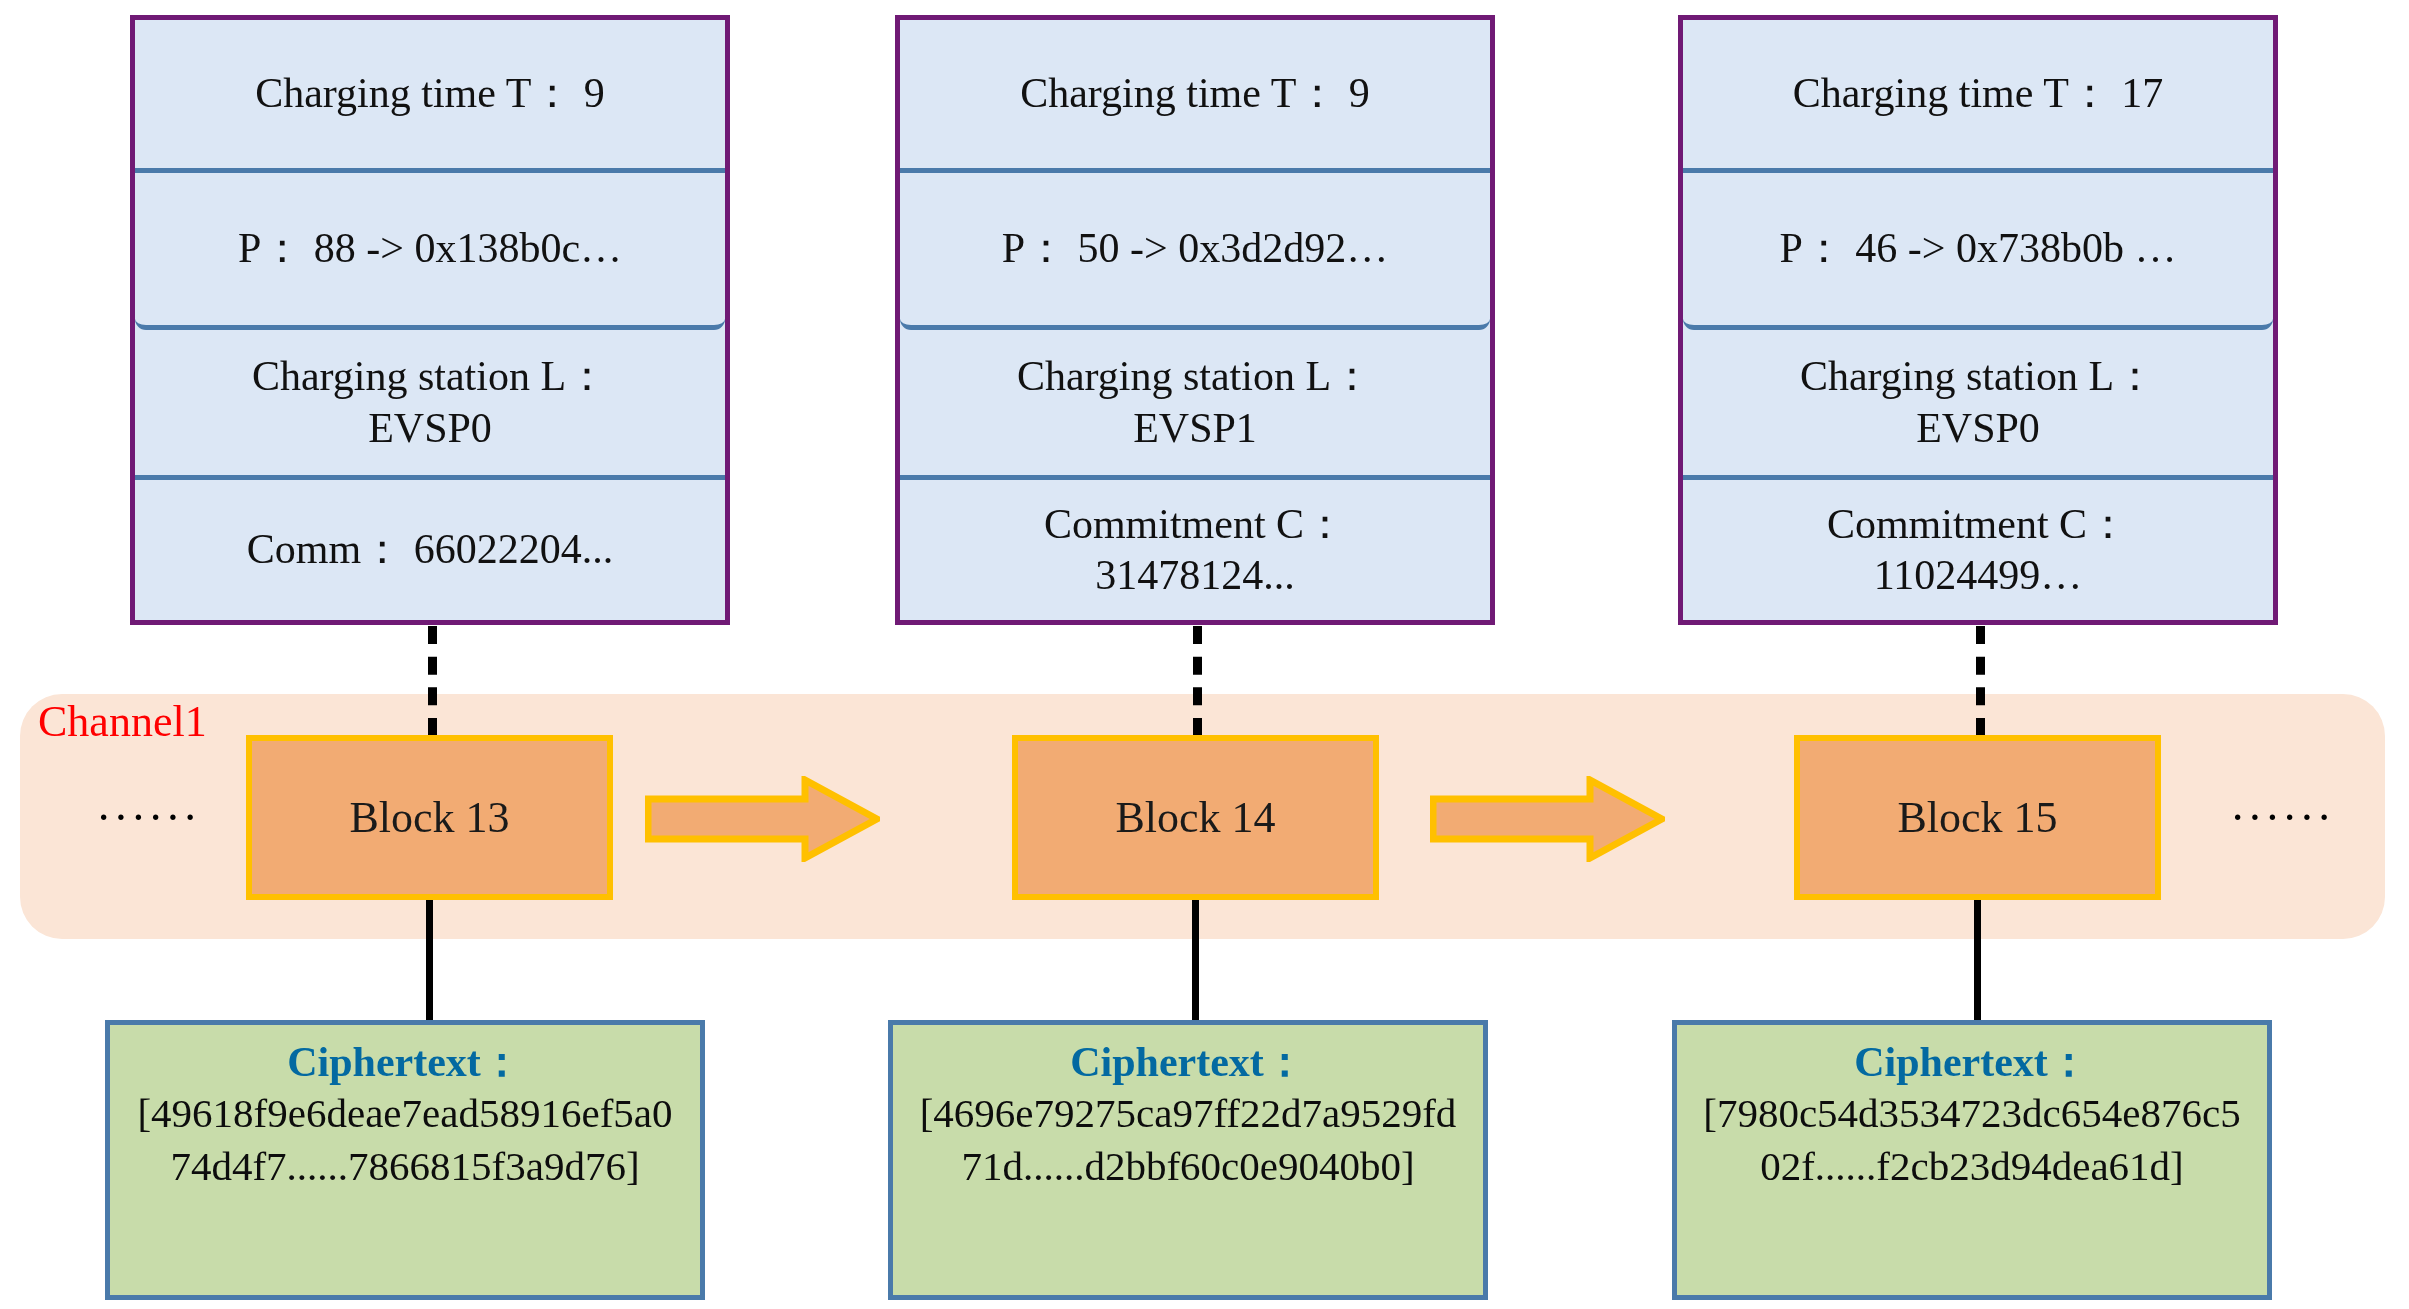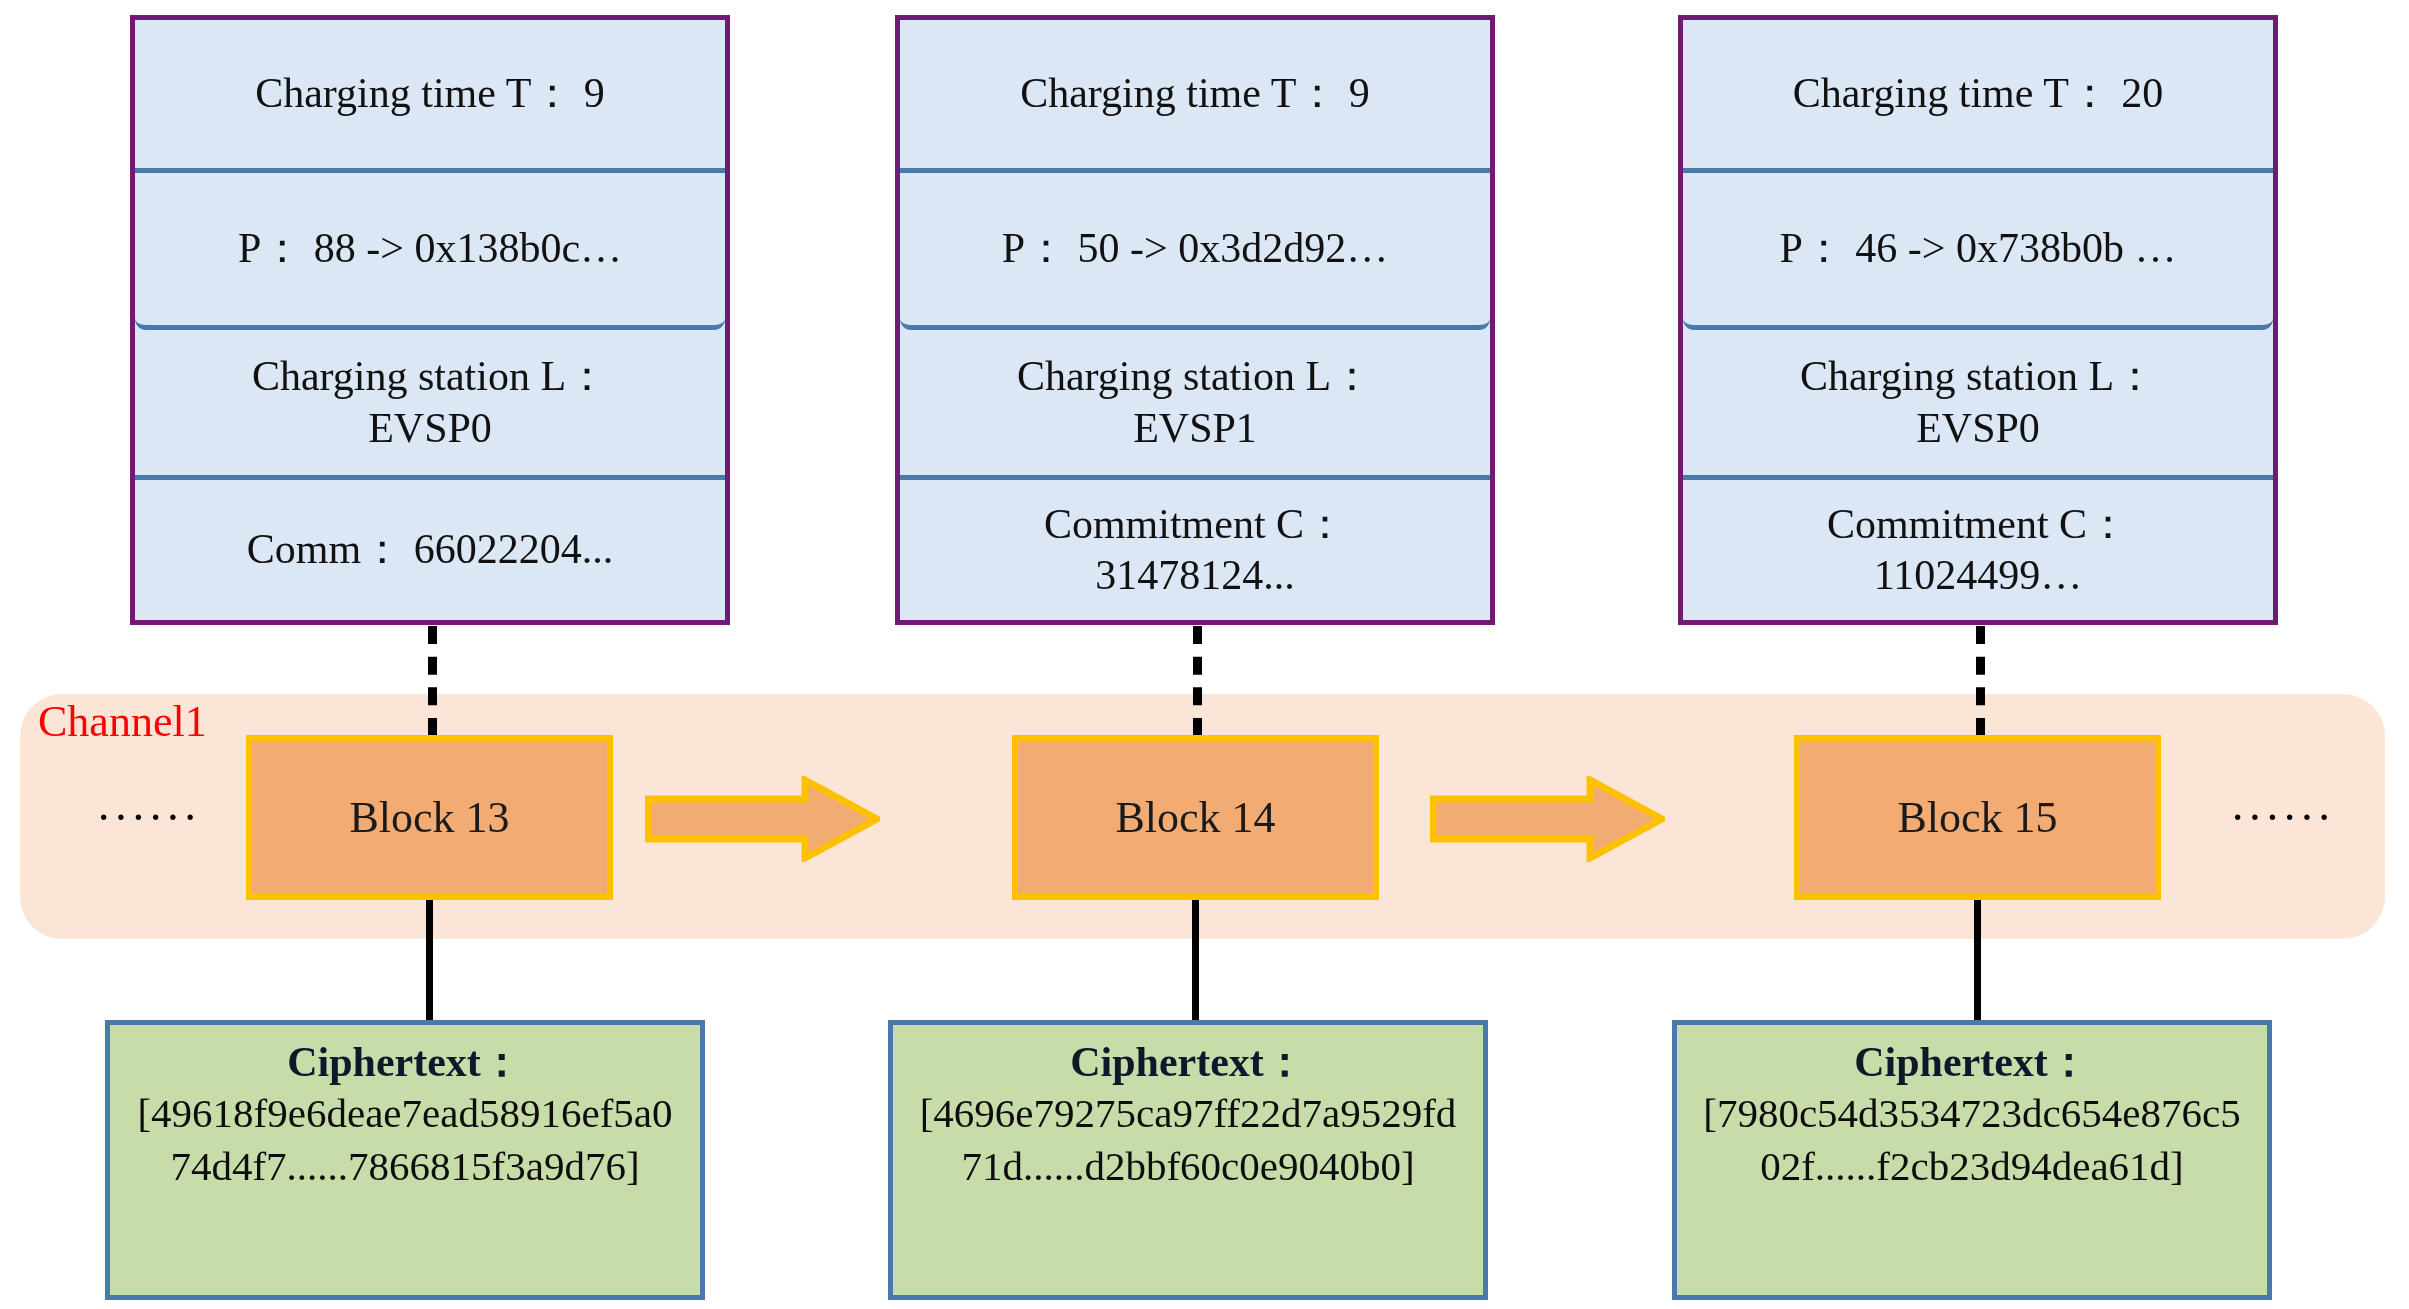--- a/index.html
+++ b/index.html
@@ -144,21 +144,21 @@
     display: flex;
     flex-direction: column;
     align-items: center;
     justify-content: flex-start;
     padding-top: 12px;
     text-align: center;
   }
   .cipher-title {
     font-size: 42px;
     font-weight: bold;
-    color: #0f172a;
+    color: #0369a1;
     line-height: 1.2;
   }
   .cipher-value {
     font-size: 41px;
     color: #0d0d0d;
     line-height: 1.28;
     word-break: break-all;
     padding: 0 20px;
   }
 </style>
@@ -183,21 +183,21 @@
   <div class="info-card" style="left:895px;">
     <div class="info-row r1">Charging time T： 9</div>
     <div class="info-row r2">P： 50 -&gt; 0x3d2d92…</div>
     <div class="info-row r3">Charging station L：
 EVSP1</div>
     <div class="info-row r4">Commitment C：
 31478124...</div>
   </div>
 
   <div class="info-card" style="left:1678px;">
-    <div class="info-row r1">Charging time T： 20</div>
+    <div class="info-row r1">Charging time T： 17</div>
     <div class="info-row r2">P： 46 -&gt; 0x738b0b …</div>
     <div class="info-row r3">Charging station L：
 EVSP0</div>
     <div class="info-row r4">Commitment C：
 11024499…</div>
   </div>
 
   <div class="dash-conn" style="left:428px;"></div>
   <div class="dash-conn" style="left:1193px;"></div>
   <div class="dash-conn" style="left:1976px;"></div>

